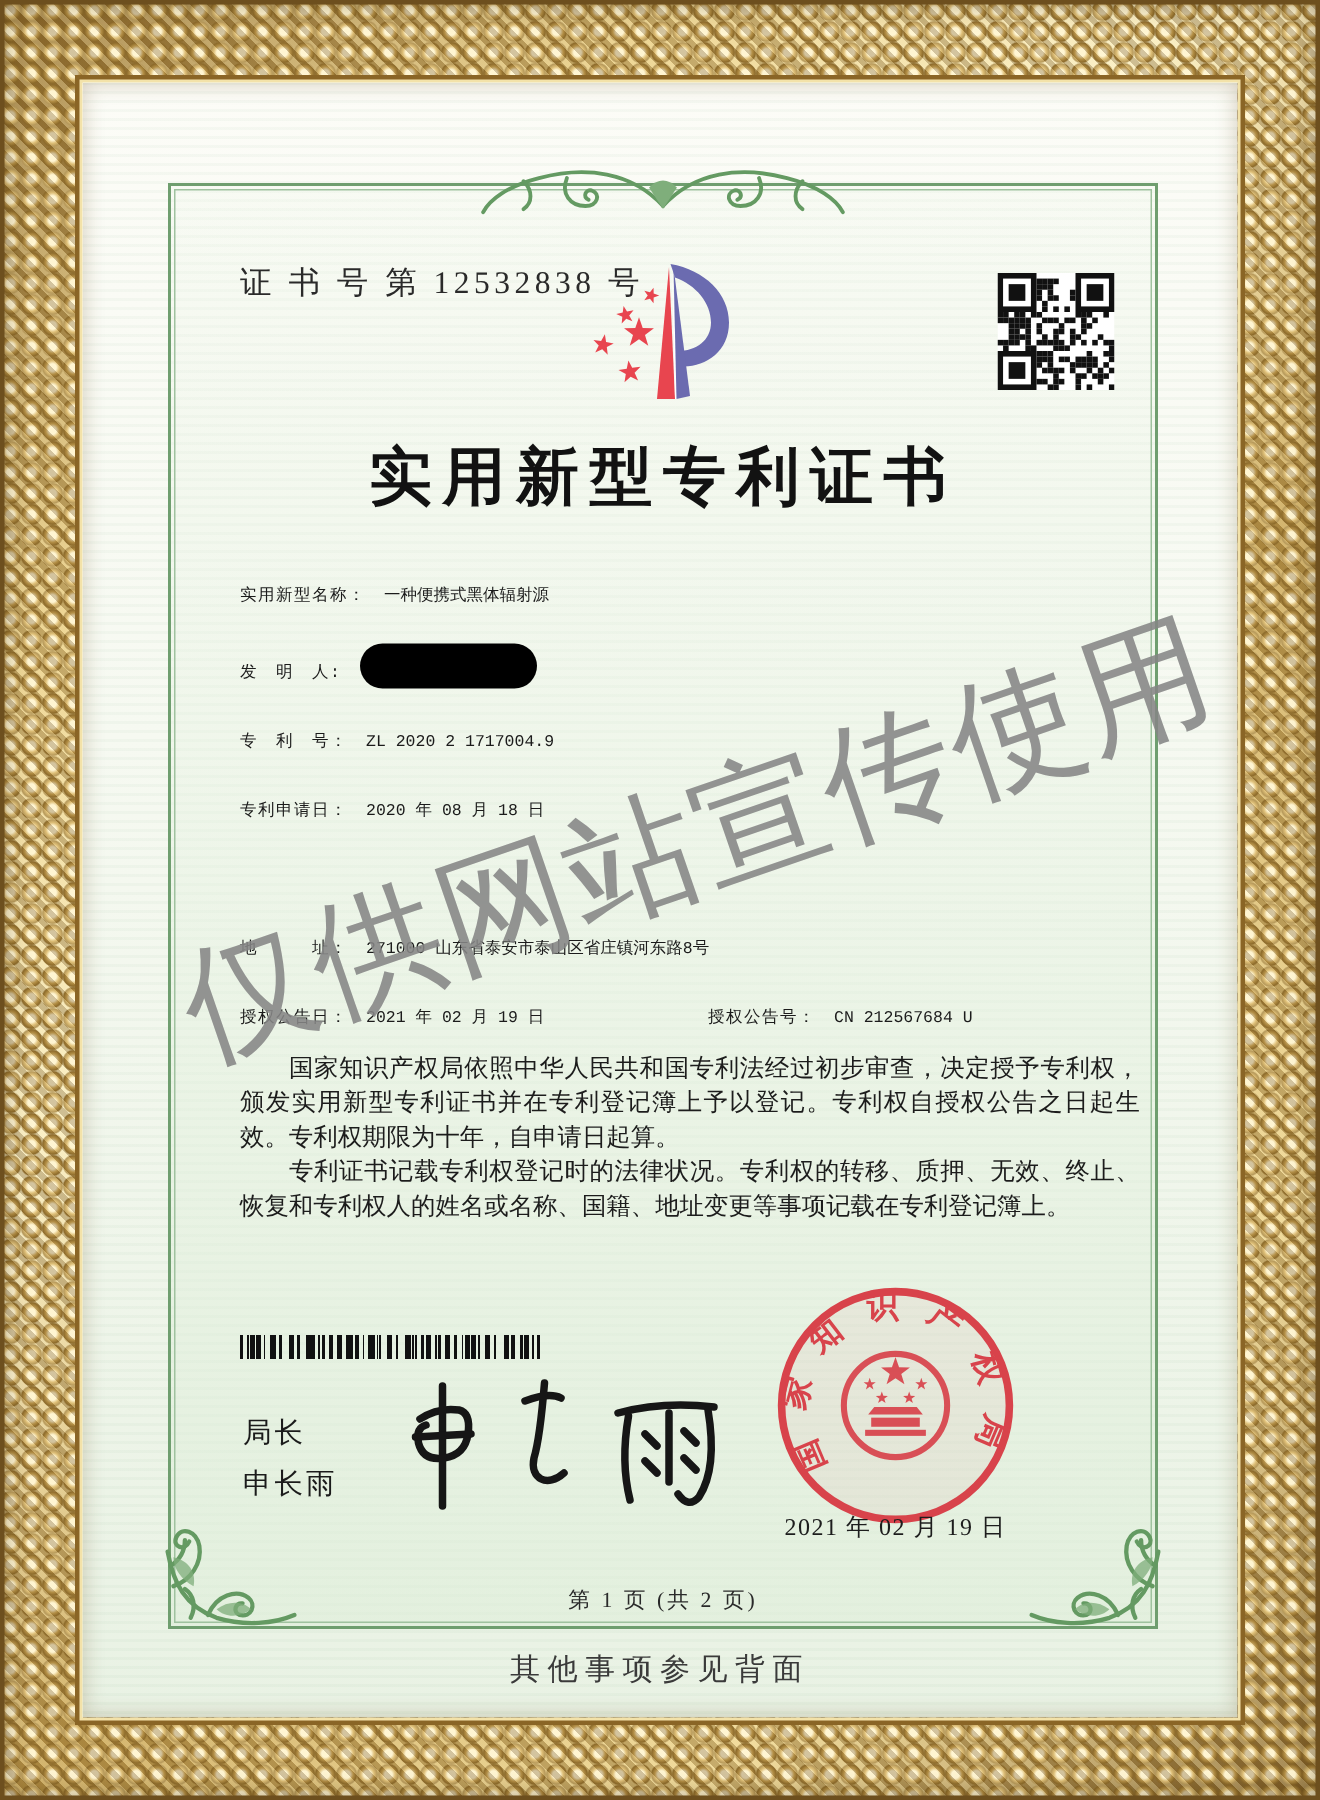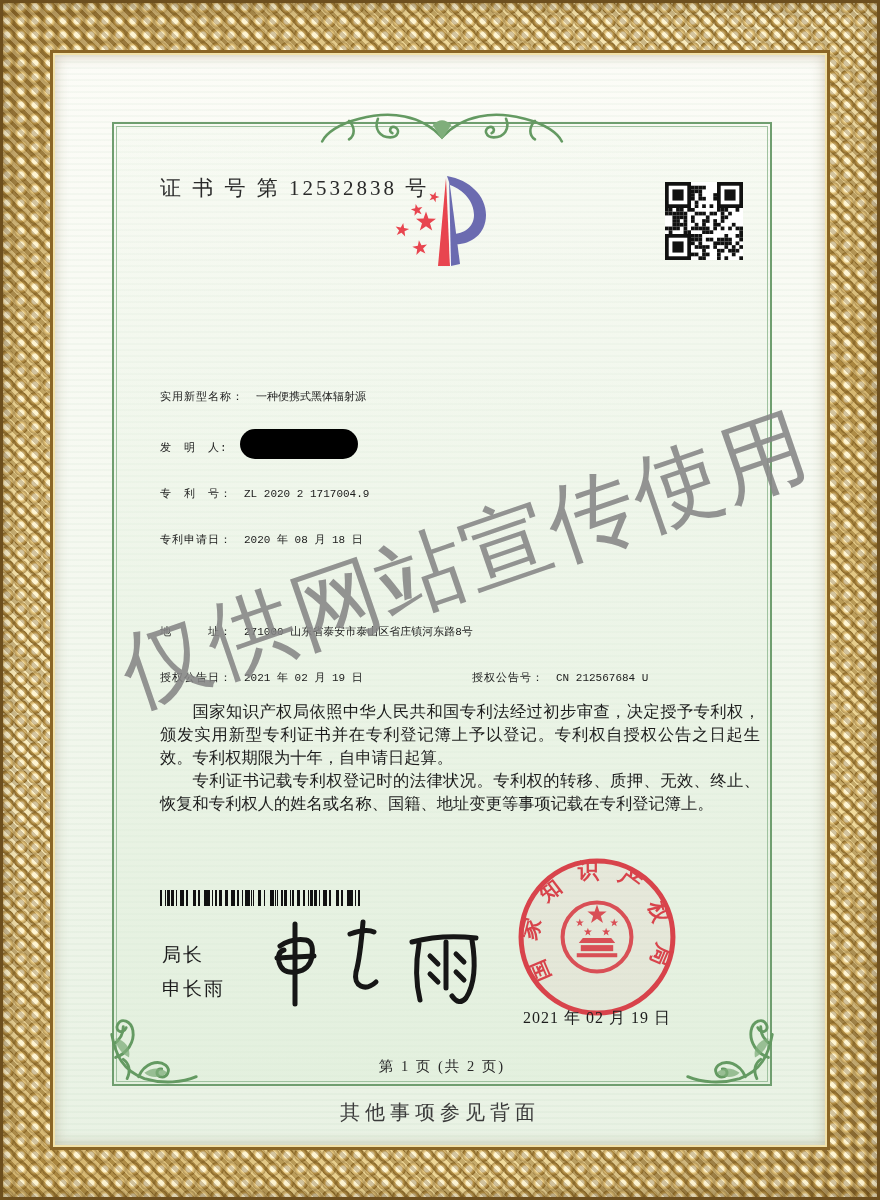--- a/index.html
+++ b/index.html
@@ -282,20 +282,21 @@
             <rect x="3.7142857142857144" y="3.7142857142857144" width="18.571428571428573" height="18.571428571428573" fill="#fff"></rect>
             <rect x="7.428571428571429" y="7.428571428571429" width="11.142857142857142" height="11.142857142857142" fill="#111"></rect>
             <rect x="52" y="0" width="26" height="26" fill="#111"></rect>
             <rect x="55.714285714285715" y="3.7142857142857144" width="18.571428571428573" height="18.571428571428573" fill="#fff"></rect>
             <rect x="59.42857142857143" y="7.428571428571429" width="11.142857142857142" height="11.142857142857142" fill="#111"></rect>
             <rect x="0" y="52" width="26" height="26" fill="#111"></rect>
             <rect x="3.7142857142857144" y="55.714285714285715" width="18.571428571428573" height="18.571428571428573" fill="#fff"></rect>
             <rect x="7.428571428571429" y="59.42857142857143" width="11.142857142857142" height="11.142857142857142" fill="#111"></rect>
           </svg></div>
 
+      <div class="abs center title">实用新型专利证书</div>
 
       <div class="row" style="top:265px">
         <span class="lbl">实用新型名称：</span><span class="val">一种便携式黑体辐射源</span>
       </div>
       <div class="row" style="top:313px">
         <span class="lbl">发　明　人:</span><span class="redact"></span>
       </div>
       <div class="row" style="top:362px">
         <span class="lbl">专　利　号：</span><span class="val">ZL 2020 2 1717004.9</span>
       </div>

